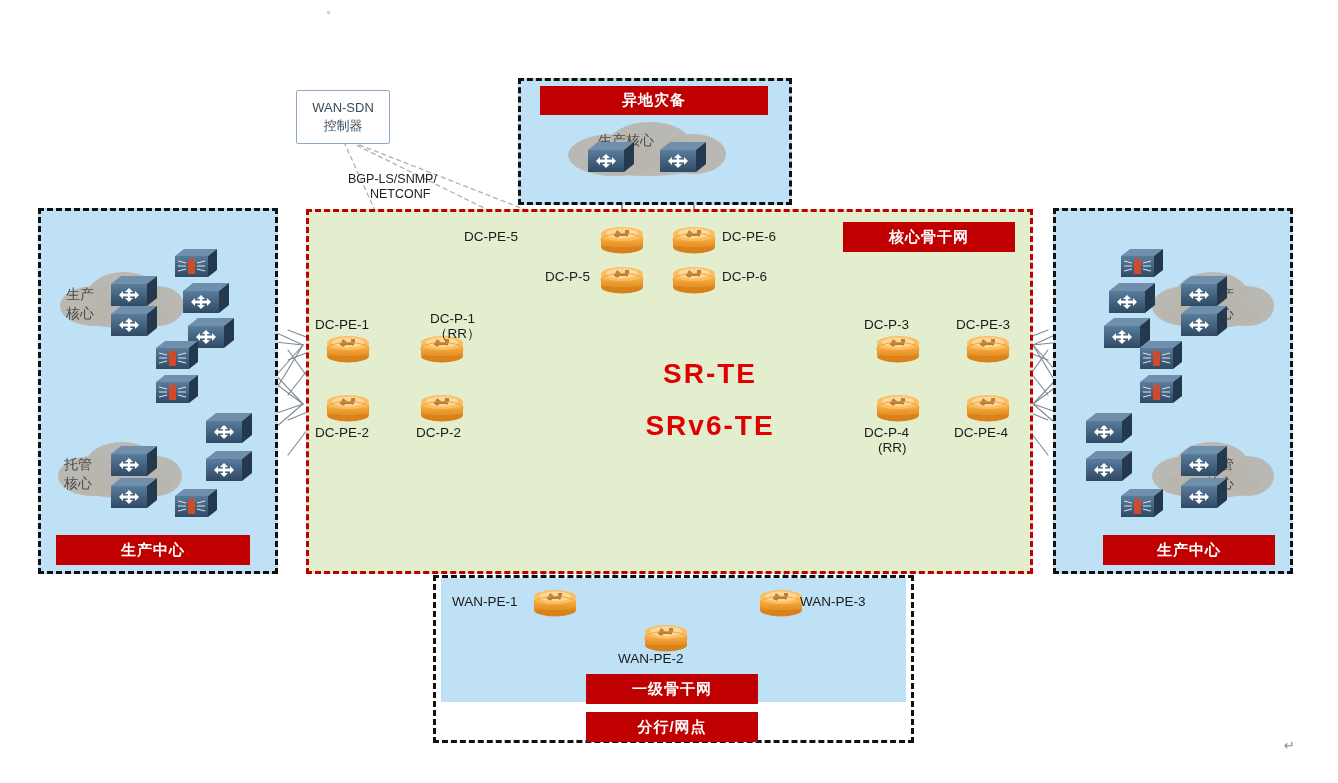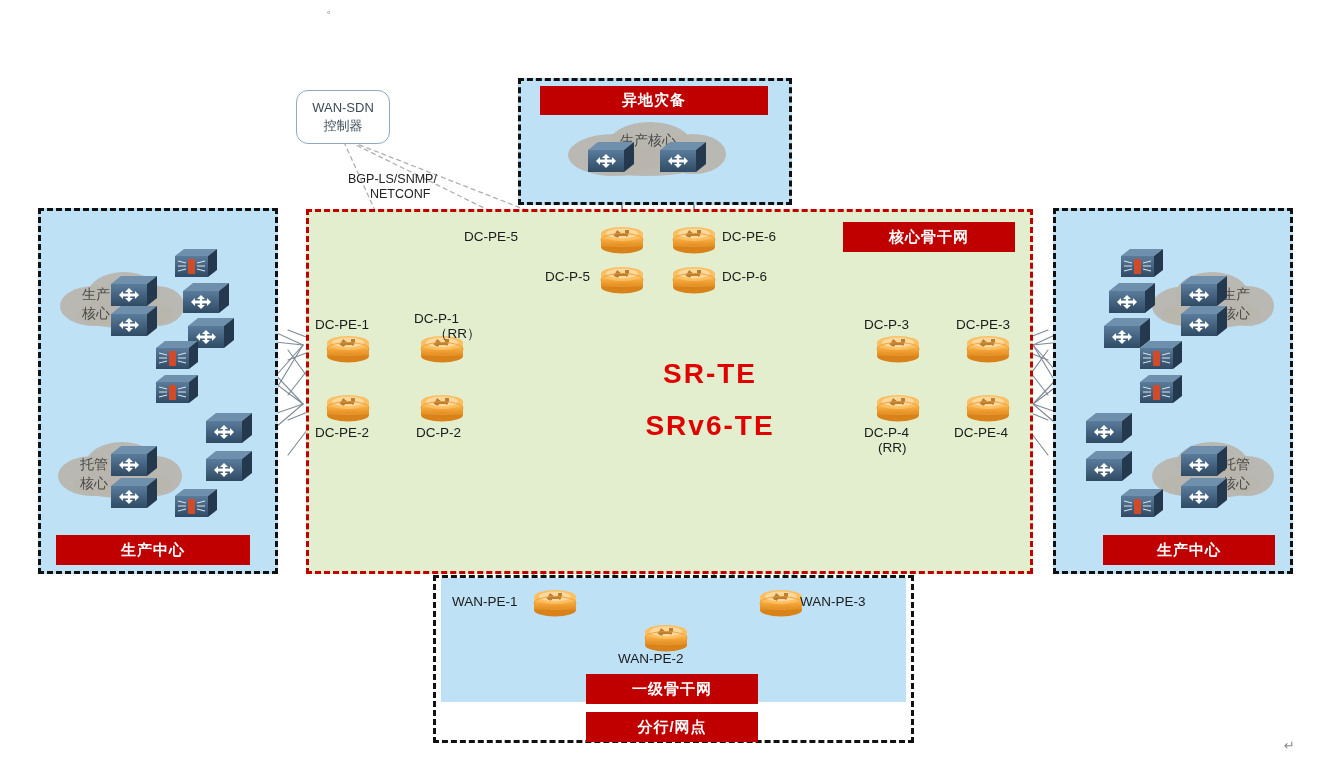--- a/index.html
+++ b/index.html
@@ -13,23 +13,23 @@
   .fill-blue{background:#bfe1f5;}
   .fill-green{background:#e2eece;}
 
   .redbanner{position:absolute;background:#c00000;color:#fff;font-weight:bold;
     display:flex;align-items:center;justify-content:center;letter-spacing:1px;
     font-size:15px;box-sizing:border-box;}
 
   .nodelabel{position:absolute;color:#1b1b1b;font-size:13.5px;white-space:nowrap;line-height:1.15;}
 
   .cloud{position:absolute;background:#b8b5ae;border-radius:50%;opacity:.95;}
-  .cloudtxt{position:absolute;color:#4a4a48;font-size:14px;text-align:center;line-height:1.2;white-space:nowrap;}
-
-  .sdnbox{position:absolute;border:1.6px solid #8da9c4;border-radius:12px;background:#fff;
+  .cloudtxt{position:absolute;color:#4a4a48;font-size:14px;line-height:1.2;white-space:nowrap;}
+
+  .sdnbox{position:absolute;border:1.6px solid #8da9c4;border-radius:2px;background:#fff;
     display:flex;flex-direction:column;align-items:center;justify-content:center;
     color:#3c4a57;font-size:13px;line-height:1.35;}
   .sdnproto{position:absolute;color:#222;font-size:12.5px;text-align:center;line-height:1.25;white-space:nowrap;}
 
   .srte{position:absolute;color:#e00000;font-weight:bold;letter-spacing:2px;
     font-size:28px;text-align:center;white-space:nowrap;}
 
   .pilcrow{position:absolute;color:#888;font-size:13px;}
   .topmark{position:absolute;color:#9a9a9a;font-size:12px;}
 </style>
@@ -338,21 +338,21 @@
     <use href="#rtIcon" x="760" y="586"></use>
     <use href="#rtIcon" x="645" y="621"></use>
   </svg>
 
   <div class="nodelabel" style="left:518px;top:229px;transform:translateX(-100%);">DC-PE-5</div>
   <div class="nodelabel" style="left:722px;top:229px;">DC-PE-6</div>
   <div class="nodelabel" style="left:590px;top:269px;transform:translateX(-100%);">DC-P-5</div>
   <div class="nodelabel" style="left:722px;top:269px;">DC-P-6</div>
 
   <div class="nodelabel" style="left:315px;top:317px;">DC-PE-1</div>
-  <div class="nodelabel" style="left:414px;top:311px;text-align:right;">DC-P-1</div>
+  <div class="nodelabel" style="left:430px;top:311px;text-align:right;">DC-P-1</div>
   <div class="nodelabel" style="left:434px;top:326px;">（RR）</div>
   <div class="nodelabel" style="left:315px;top:425px;">DC-PE-2</div>
   <div class="nodelabel" style="left:416px;top:425px;">DC-P-2</div>
 
   <div class="nodelabel" style="left:864px;top:317px;">DC-P-3</div>
   <div class="nodelabel" style="left:956px;top:317px;">DC-PE-3</div>
   <div class="nodelabel" style="left:864px;top:425px;">DC-P-4</div>
   <div class="nodelabel" style="left:878px;top:440px;">(RR)</div>
   <div class="nodelabel" style="left:954px;top:425px;">DC-PE-4</div>
 

